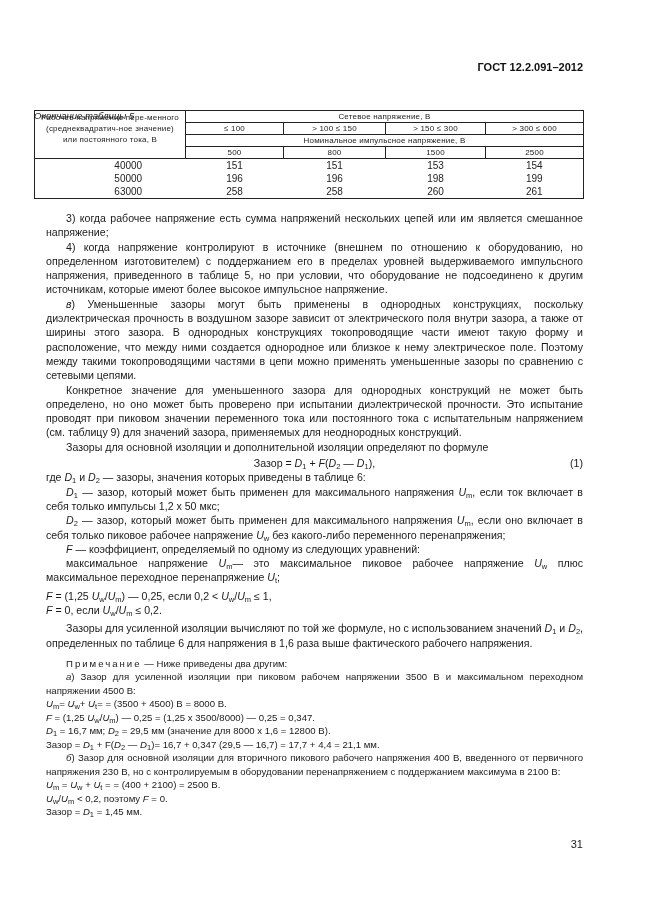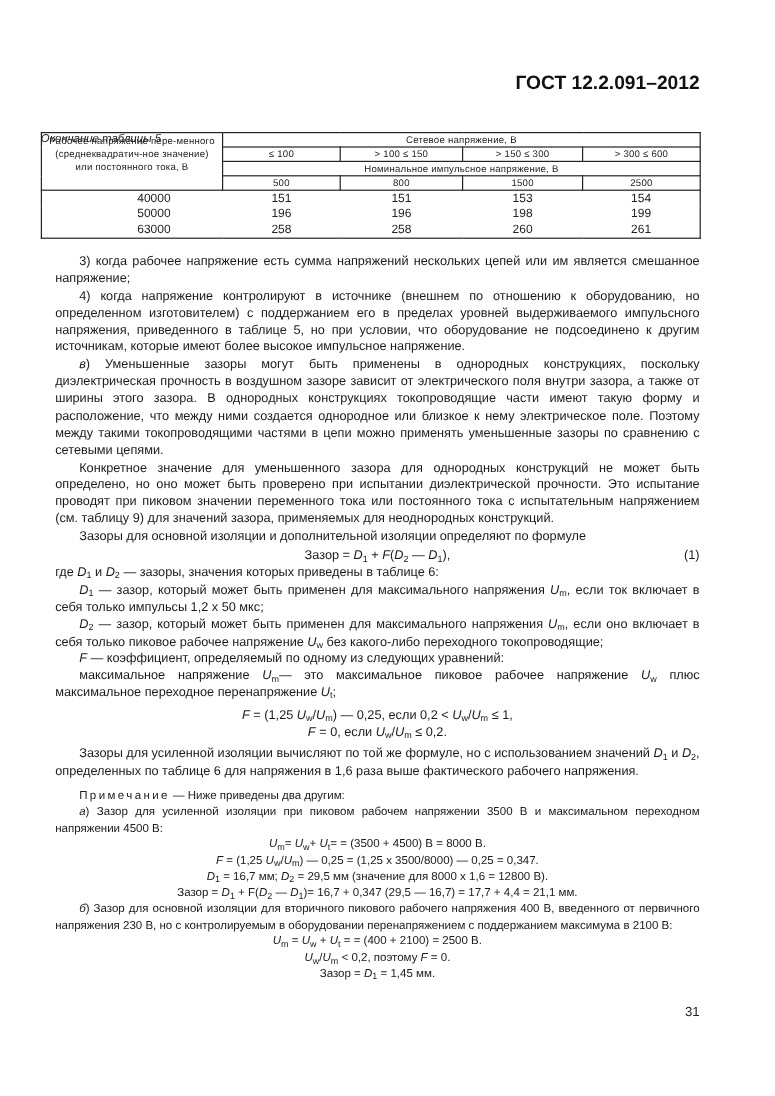--- a/index.html
+++ b/index.html
@@ -1,34 +1,34 @@
 <!DOCTYPE html>
 <html><head>
 <meta charset="utf-8">
 <style>
   html, body { margin: 0; padding: 0; background: #ffffff; }
   body { width: 646px; height: 913px; position: relative; overflow: hidden;
          font-family: "Liberation Sans", sans-serif; color: #1a1a1a; }
   .page { position: absolute; left: 0; top: 0; width: 646px; height: 913px; }
-  .gost { position: absolute; right: 63px; top: 61px; font-size: 16px; font-weight: bold; color: #111; }
+  .gost { position: absolute; right: 63px; top: 61px; font-size: 11px; font-weight: bold; color: #111; }
   .caption { position: absolute; left: 34px; top: 110px; font-size: 9.5px; font-style: italic; color: #222; }
   table.t5 { position: absolute; left: 34px; top: 110px; width: 549px; border-collapse: collapse;
              font-size: 8px; color: #222; table-layout: fixed; }
   table.t5 td { border: 1px solid #222; text-align: center; padding: 0; height: 11px; line-height: 10px; letter-spacing: 0.2px; }
   table.t5 td.rowhead { width: 150px; line-height: 11px; padding: 1px 4px; vertical-align: top; }
   table.t5 tbody td { border-top: none; border-bottom: none; font-size: 10px; height: 13px; line-height: 13px; letter-spacing: 0; }
   table.t5 tbody tr.first td { border-top: 1px solid #222; }
   table.t5 tbody tr.last td { border-bottom: 1px solid #222; }
   table.t5 tbody td.nb { border-left: none; border-right: none; }
   table.t5 tbody td.nbl { border-left: none; }
   table.t5 tbody td.nbr { border-right: none; padding-left: 36px; }
   .body { position: absolute; left: 46px; top: 211px; width: 537px; font-size: 10.6px; line-height: 14.3px; color: #1a1a1a; }
   .body p { margin: 0; text-align: justify; text-indent: 20px; }
   .body p.noind { text-indent: 0; }
-  .body .center { text-align: center; text-indent: 0; }
+  .body .center { text-indent: 0; }
   .formula { position: relative; text-align: center; text-indent: 0; margin: 2px 0 0 0; }
   .formula .num { position: absolute; right: 0; top: 0; }
   .body i { font-style: italic; }
   sub { font-size: 7.5px; vertical-align: -2px; line-height: 0; }
   .note { font-size: 9.6px; line-height: 13.5px; }
   .note p { text-indent: 20px; }
   .spaced { letter-spacing: 2px; }
   .pagenum { position: absolute; right: 63px; top: 838px; font-size: 11px; color: #222; }
   .gap6 { height: 7px; }
   .gap3 { height: 4px; }
@@ -102,21 +102,21 @@
     <p>Конкретное значение для уменьшенного зазора для однородных конструкций не может быть определено, но оно может быть проверено при испытании диэлектрической прочности. Это испытание проводят при пиковом значении переменного тока или постоянного тока с испытательным напряжением (см. таблицу 9) для значений зазора, применяемых для неоднородных конструкций.</p>
     <p>Зазоры для основной изоляции и дополнительной изоляции определяют по формуле</p>
 
     <div class="formula">
       <span>Зазор = </span><i>D</i><sub>1</sub> + <i>F</i>(<i>D</i><sub>2</sub> — <i>D</i><sub>1</sub>),
       <span class="num">(1)</span>
     </div>
 
     <p class="noind"><span>где </span><i>D</i><sub>1</sub><span> и </span><i>D</i><sub>2</sub><span> — зазоры, значения которых приведены в таблице 6:</span></p>
     <p><i>D</i><sub>1</sub><span> — зазор, который может быть применен для максимального напряжения </span><i>U</i><sub>m</sub><span>, если ток включает в себя только импульсы 1,2 х 50 мкс;</span></p>
-    <p><i>D</i><sub>2</sub><span> — зазор, который может быть применен для максимального напряжения </span><i>U</i><sub>m</sub><span>, если оно включает в себя только пиковое рабочее напряжение </span><i>U</i><sub>w</sub><span> без какого-либо переходного токопроводящие;</span></p>
+    <p><i>D</i><sub>2</sub><span> — зазор, который может быть применен для максимального напряжения </span><i>U</i><sub>m</sub><span>, если оно включает в себя только пиковое рабочее напряжение </span><i>U</i><sub>w</sub><span> без какого-либо переменного перенапряжения;</span></p>
     <p><i>F</i><span> — коэффициент, определяемый по одному из следующих уравнений:</span></p>
     <p><span>максимальное напряжение </span><i>U</i><sub>m</sub><span>— это максимальное пиковое рабочее напряжение </span><i>U</i><sub>w</sub><span> плюс максимальное переходное перенапряжение </span><i>U</i><sub>t</sub><span>;</span></p>
 
     <div class="gap3"></div>
     <div class="center"><i>F</i><span> = (1,25 </span><i>U</i><sub>w</sub>/<i>U</i><sub>m</sub><span>) — 0,25, если 0,2 &lt; </span><i>U</i><sub>w</sub>/<i>U</i><sub>m</sub><span> ≤ 1,</span></div>
     <div class="center"><i>F</i><span> = 0, если </span><i>U</i><sub>w</sub>/<i>U</i><sub>m</sub><span> ≤ 0,2.</span></div>
     <div class="gap3"></div>
 
     <p><span>Зазоры для усиленной изоляции вычисляют по той же формуле, но с использованием значений </span><i>D</i><sub>1</sub><span> и </span><i>D</i><sub>2</sub><span>, определенных по таблице 6 для напряжения в 1,6 раза выше фактического рабочего напряжения.</span></p>
 

